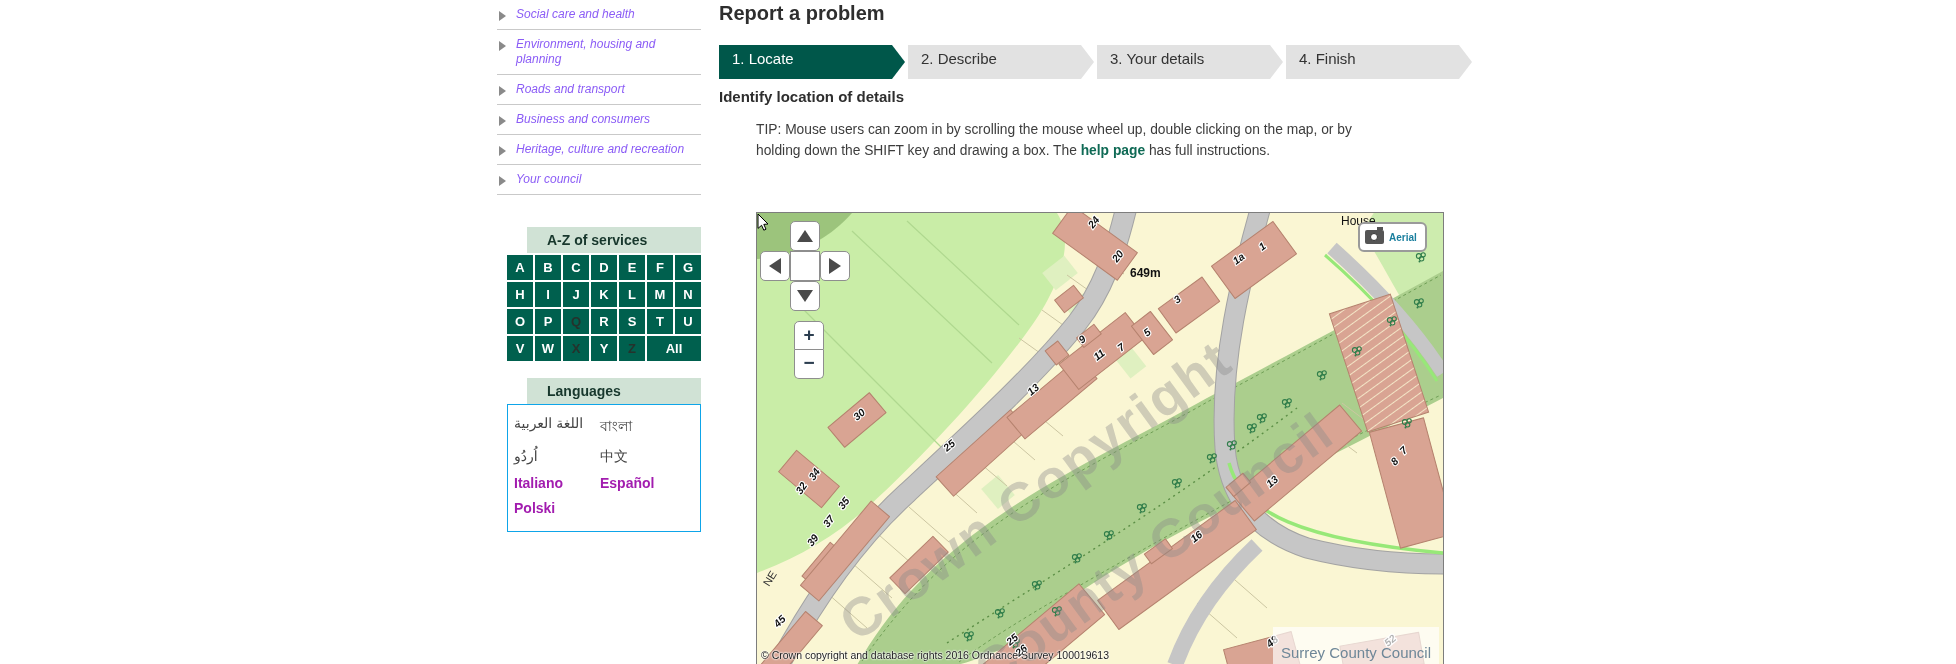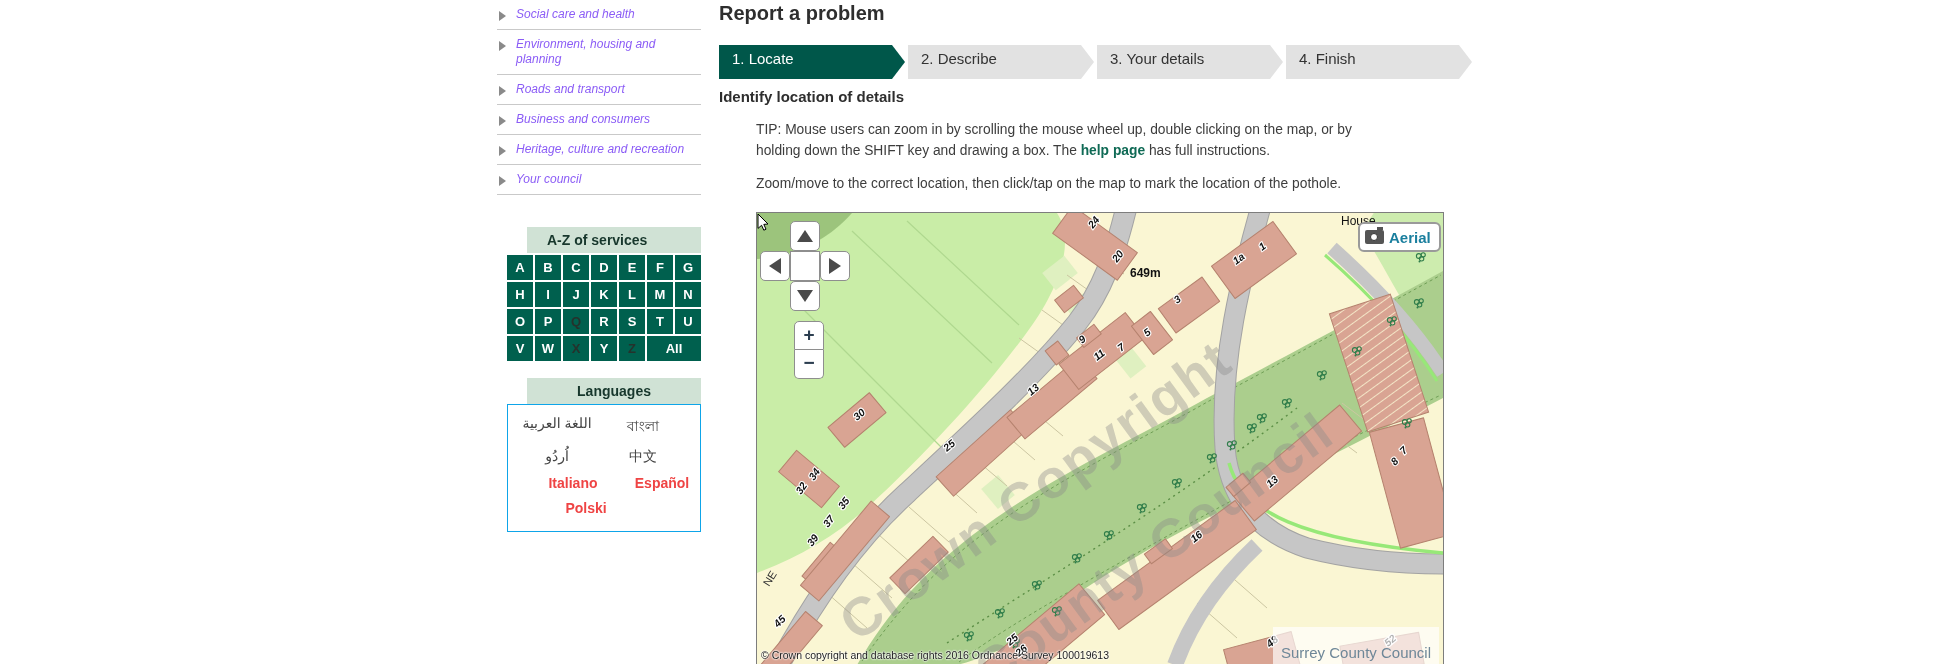--- a/index.html
+++ b/index.html
@@ -14,25 +14,25 @@
        border-left:7px solid #8a8a8a;border-top:5px solid transparent;border-bottom:5px solid transparent;}
   .panel{position:absolute;left:507px;width:194px;}
   .panel-h{background:#d0e2d5;color:#17372c;font-weight:bold;font-size:14px;
            padding:5px 20px;box-sizing:border-box;margin-left:20px;}
   .az{top:227px;}
   .az-grid{display:grid;grid-template-columns:repeat(7,1fr);gap:2px;background:#fff;margin-top:2px;}
   .az-cell{background:#00604E;color:#fff;font-weight:bold;font-size:13px;text-align:center;
            padding:5px 0;cursor:pointer;}
   .az-cell.dis{color:#25322c;cursor:default;}
   .az-cell.all{grid-column:span 2;}
-  .langs{top:378px;text-align:center;}
+  .langs{top:378px;}
   .lang-box{border:1px solid #0ea5e9;background:#fff;padding:10px 8px 6px 6px;}
   .lang-row{display:flex;margin-bottom:9px;}
   .lang-item{width:86px;font-size:14px;color:#444;}
-  .lang-item.lnk{color:#ef4444;font-weight:bold;cursor:pointer;margin-left:29px;}
+  .lang-item.lnk{color:#a21caf;font-weight:bold;cursor:pointer;}
   
   h1.pgtitle{position:absolute;left:719px;top:2px;margin:0;font-size:20px;color:#2e2e2e;}
   .steps{position:absolute;left:719px;top:45px;display:flex;gap:3px;}
   .step{width:173px;height:34px;line-height:28px;padding-left:13px;font-size:15px;color:#333;
         background:#e2e2e2;
         clip-path:polygon(0 0,calc(100% - 13px) 0,100% 50%,calc(100% - 13px) 100%,0 100%);}
   .step.active{background:#00574A;color:#fff;}
   h2.sec{position:absolute;left:719px;top:88px;margin:0;font-size:15px;color:#2e2e2e;}
   .tip{position:absolute;left:756px;top:119px;margin:0;width:620px;font-size:13.8px;line-height:21px;color:#3d3d3d;}
   .tip a{color:#0F6A55;font-weight:bold;text-decoration:none;cursor:pointer;}
@@ -54,21 +54,21 @@
   .zbtn{width:30px;height:29px;background:#fff;border:1px solid #8e8e8e;box-sizing:border-box;
         font-size:19px;font-weight:bold;color:#2c3e50;text-align:center;line-height:26px;cursor:pointer;}
   .z-in{border-radius:5px 5px 0 0;}
   .z-out{border-radius:0 0 5px 5px;border-top:none;}
   .aerial{position:absolute;left:601px;top:9px;height:26px;background:#fff;border:2px solid #9a9a9a;
           border-radius:6px;display:flex;align-items:center;padding:0 8px 0 5px;gap:5px;cursor:pointer;}
   .aerial .cam{width:19px;height:14px;background:#555;border-radius:2px;position:relative;}
   .aerial .cam:before{content:"";position:absolute;left:5px;top:3px;width:8px;height:8px;border-radius:50%;
           background:#fff;border:1px solid #333;box-sizing:border-box;}
   .aerial .cam:after{content:"";position:absolute;right:1px;top:-3px;width:6px;height:3px;background:#555;}
-  .aerial b{font-size:15px;color:#1A7F9E;}
+  .aerial b{font-size:10px;color:#1A7F9E;}
   .houselbl{position:absolute;left:584px;top:1px;font-size:12px;color:#111;}
   .mapcopy{position:absolute;left:4px;bottom:4px;font-size:10.5px;color:#1d1d1d;
            text-shadow:0 0 2px #fff,0 0 2px #fff,0 0 2px #fff;}
   .attrib{position:absolute;right:4px;bottom:1px;background:rgba(255,255,255,.68);
           padding:17px 8px 3px 8px;font-size:15px;color:#6E8798;}
   .cursor{position:absolute;left:252px;top:430px;}
 </style>
 </head>
 <body>
 
@@ -145,21 +145,20 @@
       <div class="step active">1. Locate</div>
       <div class="step">2. Describe</div>
       <div class="step">3. Your details</div>
       <div class="step">4. Finish</div>
     </div>
 
   <h2 class="sec">Identify location of details</h2>
 
   <p class="tip"><span>TIP: Mouse users can zoom in by scrolling the mouse wheel up, double clicking on the map, or by holding down the SHIFT key and drawing a box. The </span><a>help page</a><span> has full instructions.</span></p>
 
-  <p class="instr">Zoom/move to the correct location, then click/tap on the map to mark the location of the pothole.</p>
 
   <div class="map">
     <svg width="686" height="452" viewBox="0 0 686 452">
       <defs>
         <g id="tree">
           <circle cx="-2.2" cy="-1" r="2.4" fill="none" stroke="#2F7D4A" stroke-width="1.1"></circle>
           <circle cx="2.2" cy="-2.2" r="2.1" fill="none" stroke="#2F7D4A" stroke-width="1.1"></circle>
           <circle cx="0.6" cy="1.8" r="2.2" fill="none" stroke="#2F7D4A" stroke-width="1.1"></circle>
           <circle cx="-1.5" cy="4.5" r="1" fill="#2F7D4A"></circle>
         </g>

